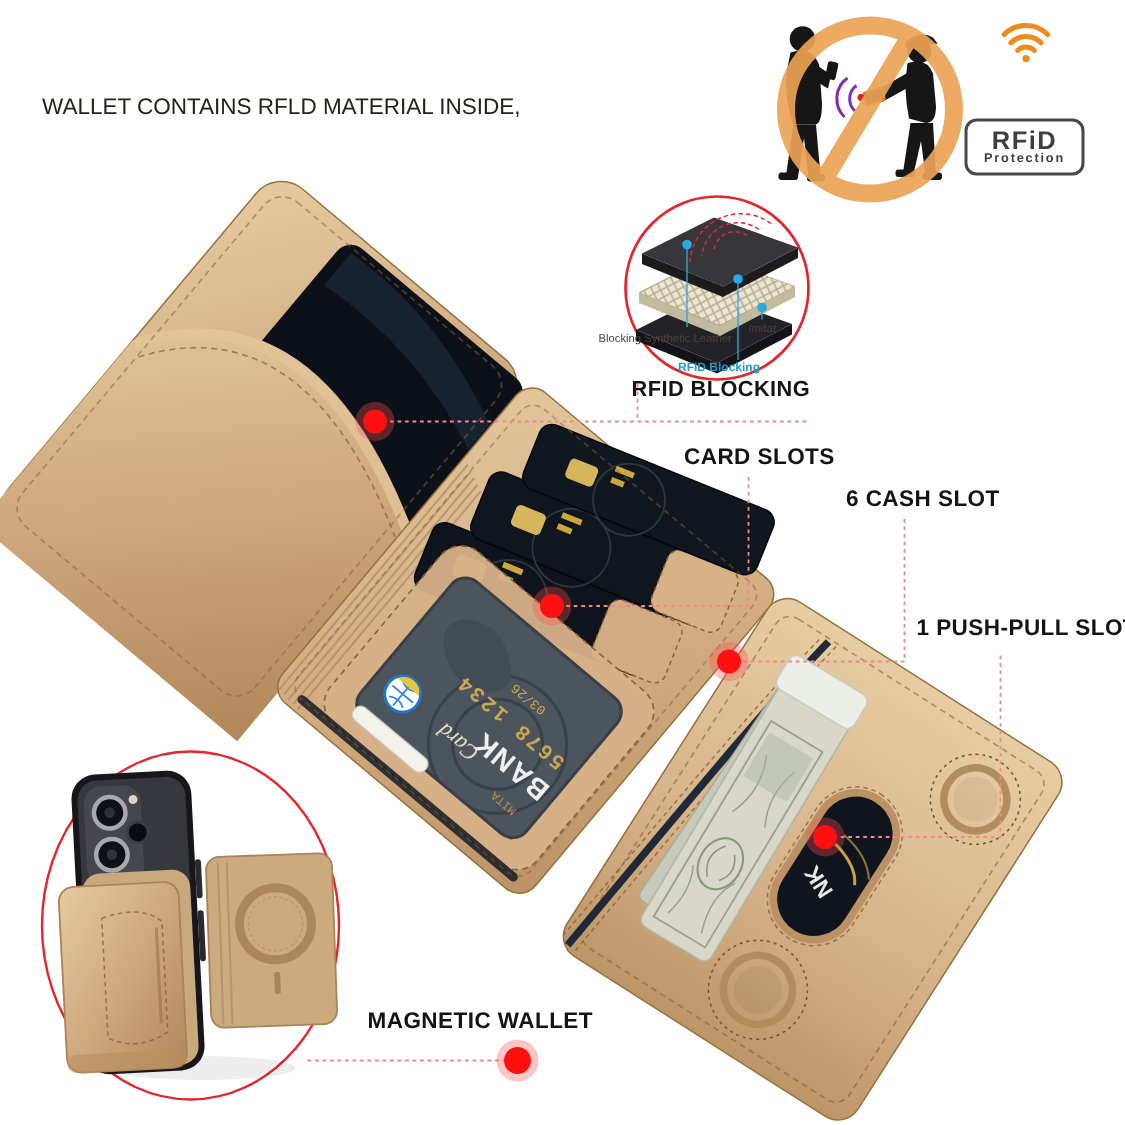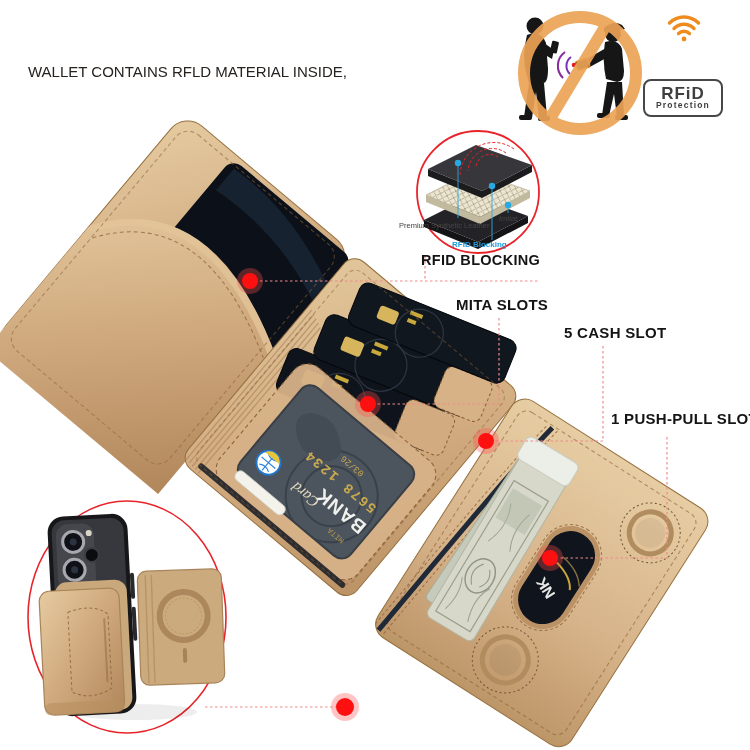--- a/index.html
+++ b/index.html
@@ -321,22 +321,23 @@
 </svg>
 
 <div class="txt page-sub"><span>WALLET CONTAINS RFLD MATERIAL INSIDE,</span><br>
 </div>
 
 <div class="badge">
   <div class="b1">RFiD</div>
   <div class="b2">Protection</div>
 </div>
 
-<div class="txt diag-label dl-premium">Premium Synthetic Leather</div>
+<div class="txt diag-label dl-premium">Blocking Synthetic Leather</div>
 <div class="txt diag-label dl-blue">RFID Blocking</div>
 <div class="txt diag-label dl-imit">Imitat</div>
 
 <div class="txt callout co-rfid">RFID BLOCKING</div>
-<div class="txt callout co-cards">MITA SLOTS</div>
-<div class="txt callout co-cash">5 CASH SLOT</div>
+<div class="txt callout co-cards">CARD SLOTS</div>
+<div class="txt callout co-cash">6 CASH SLOT</div>
 <div class="txt callout co-push">1 PUSH-PULL SLOT</div>
+<div class="txt callout co-mag">MAGNETIC WALLET</div>
 
 </div>
 
 </body></html>

